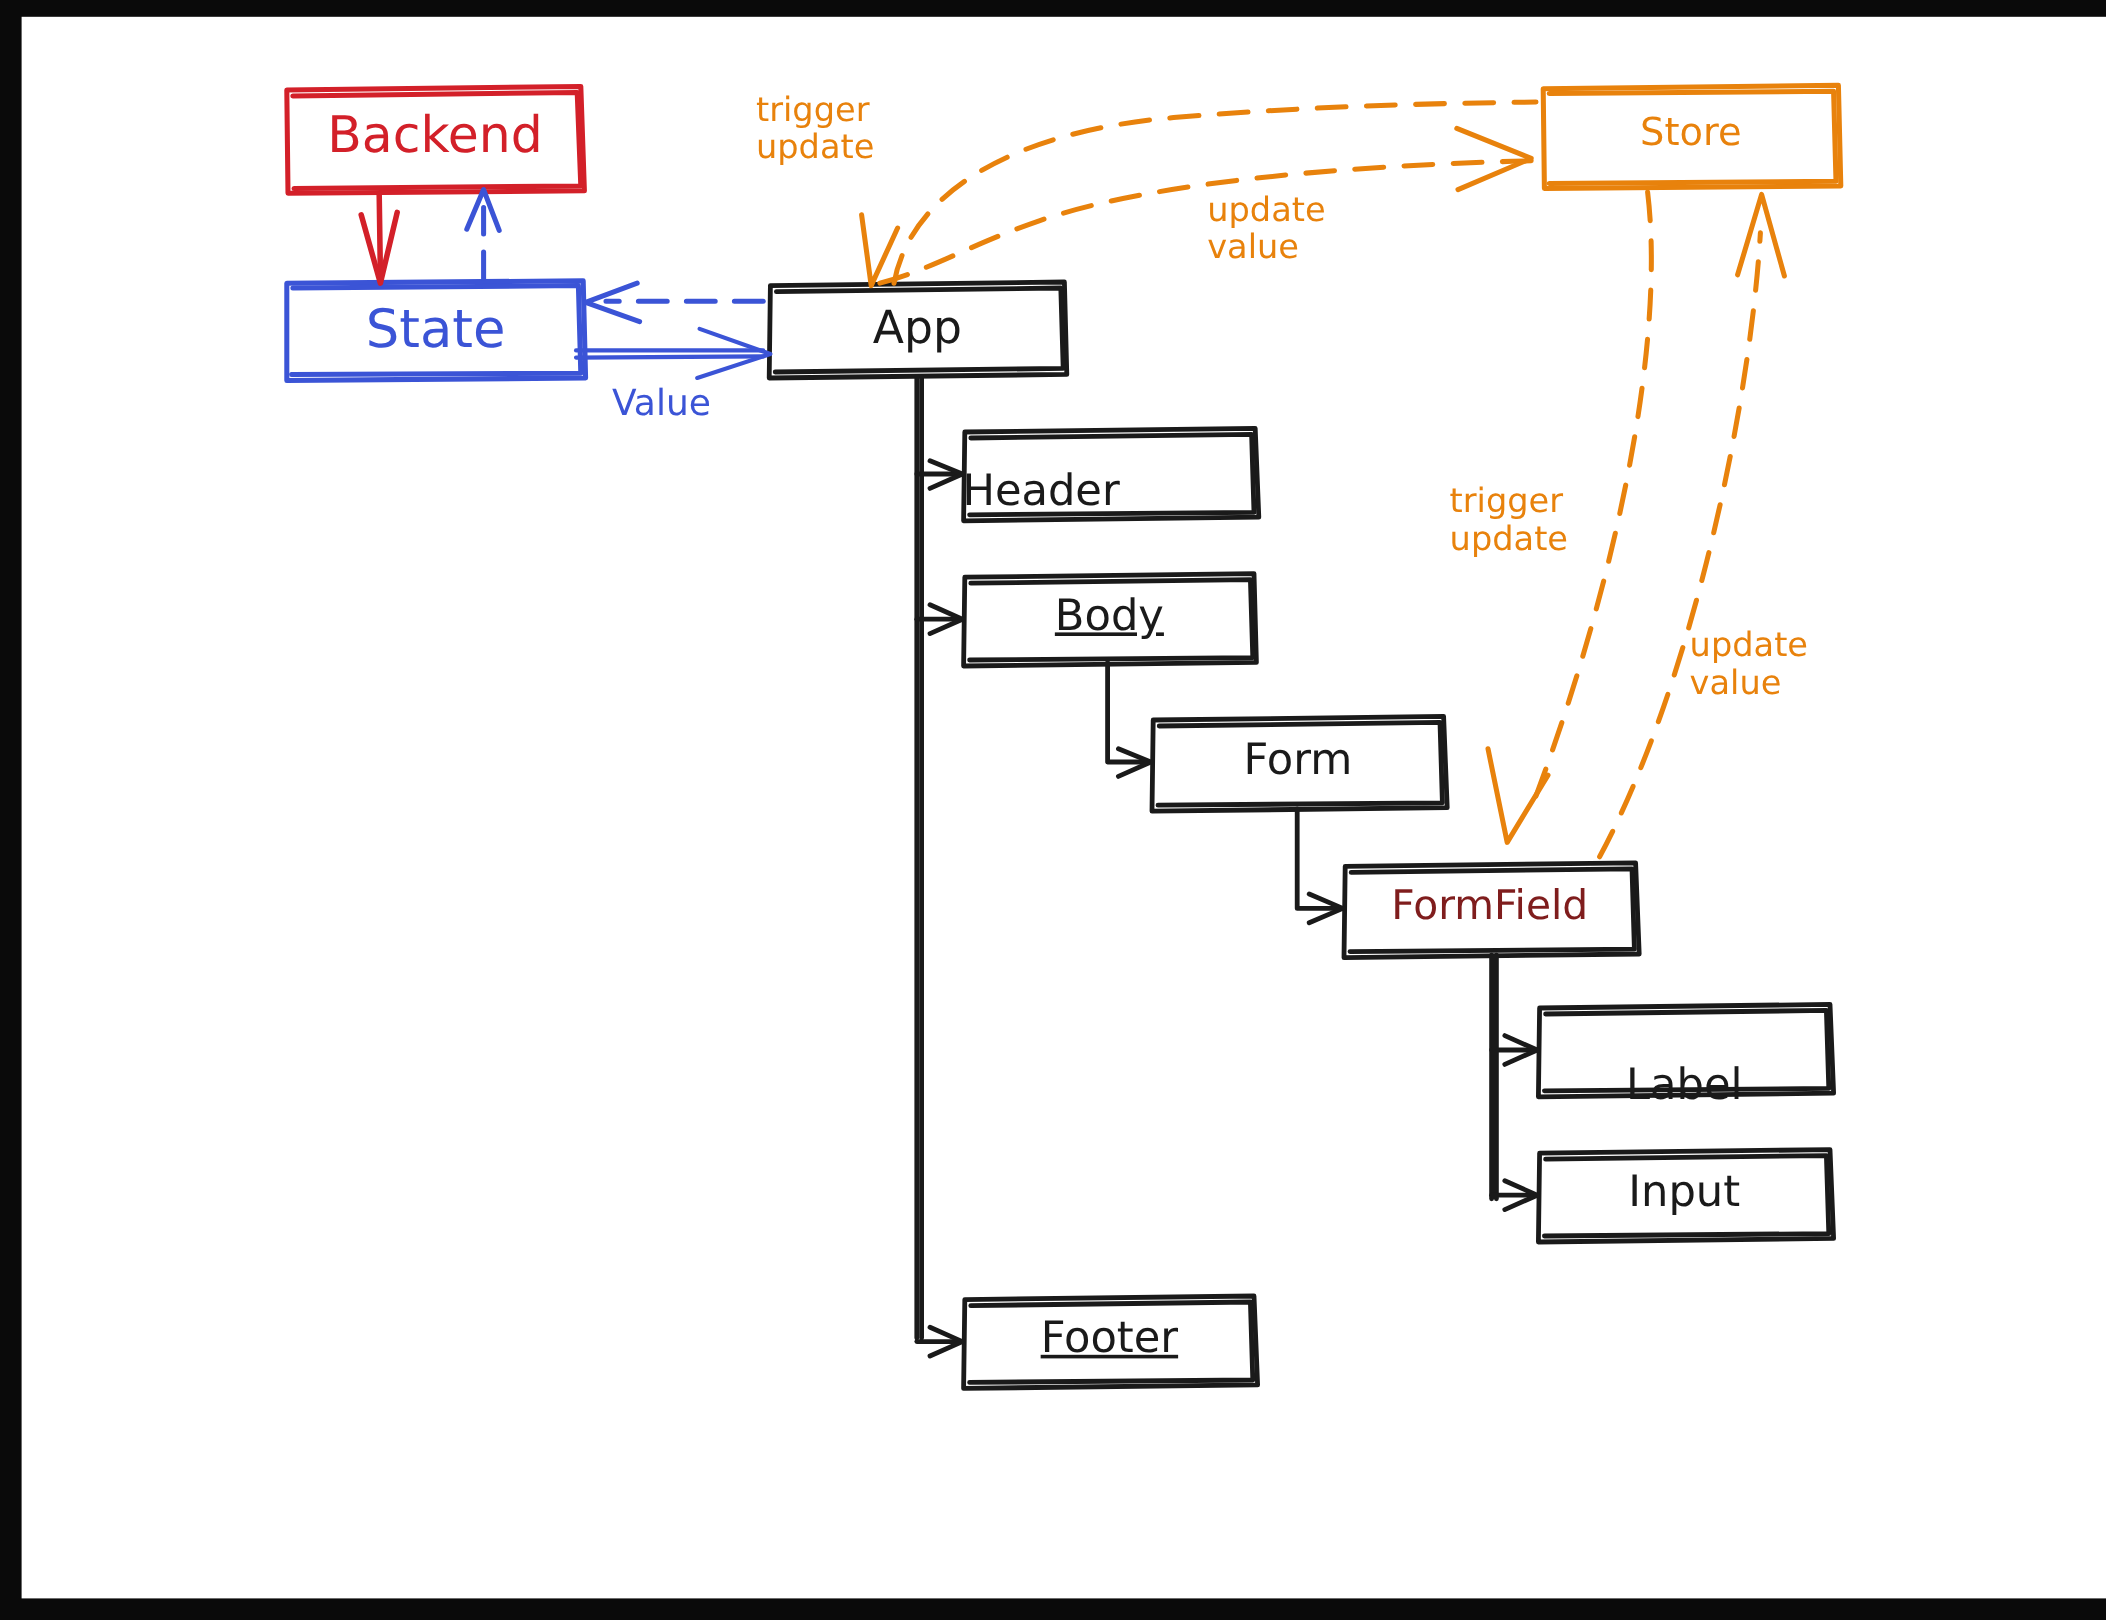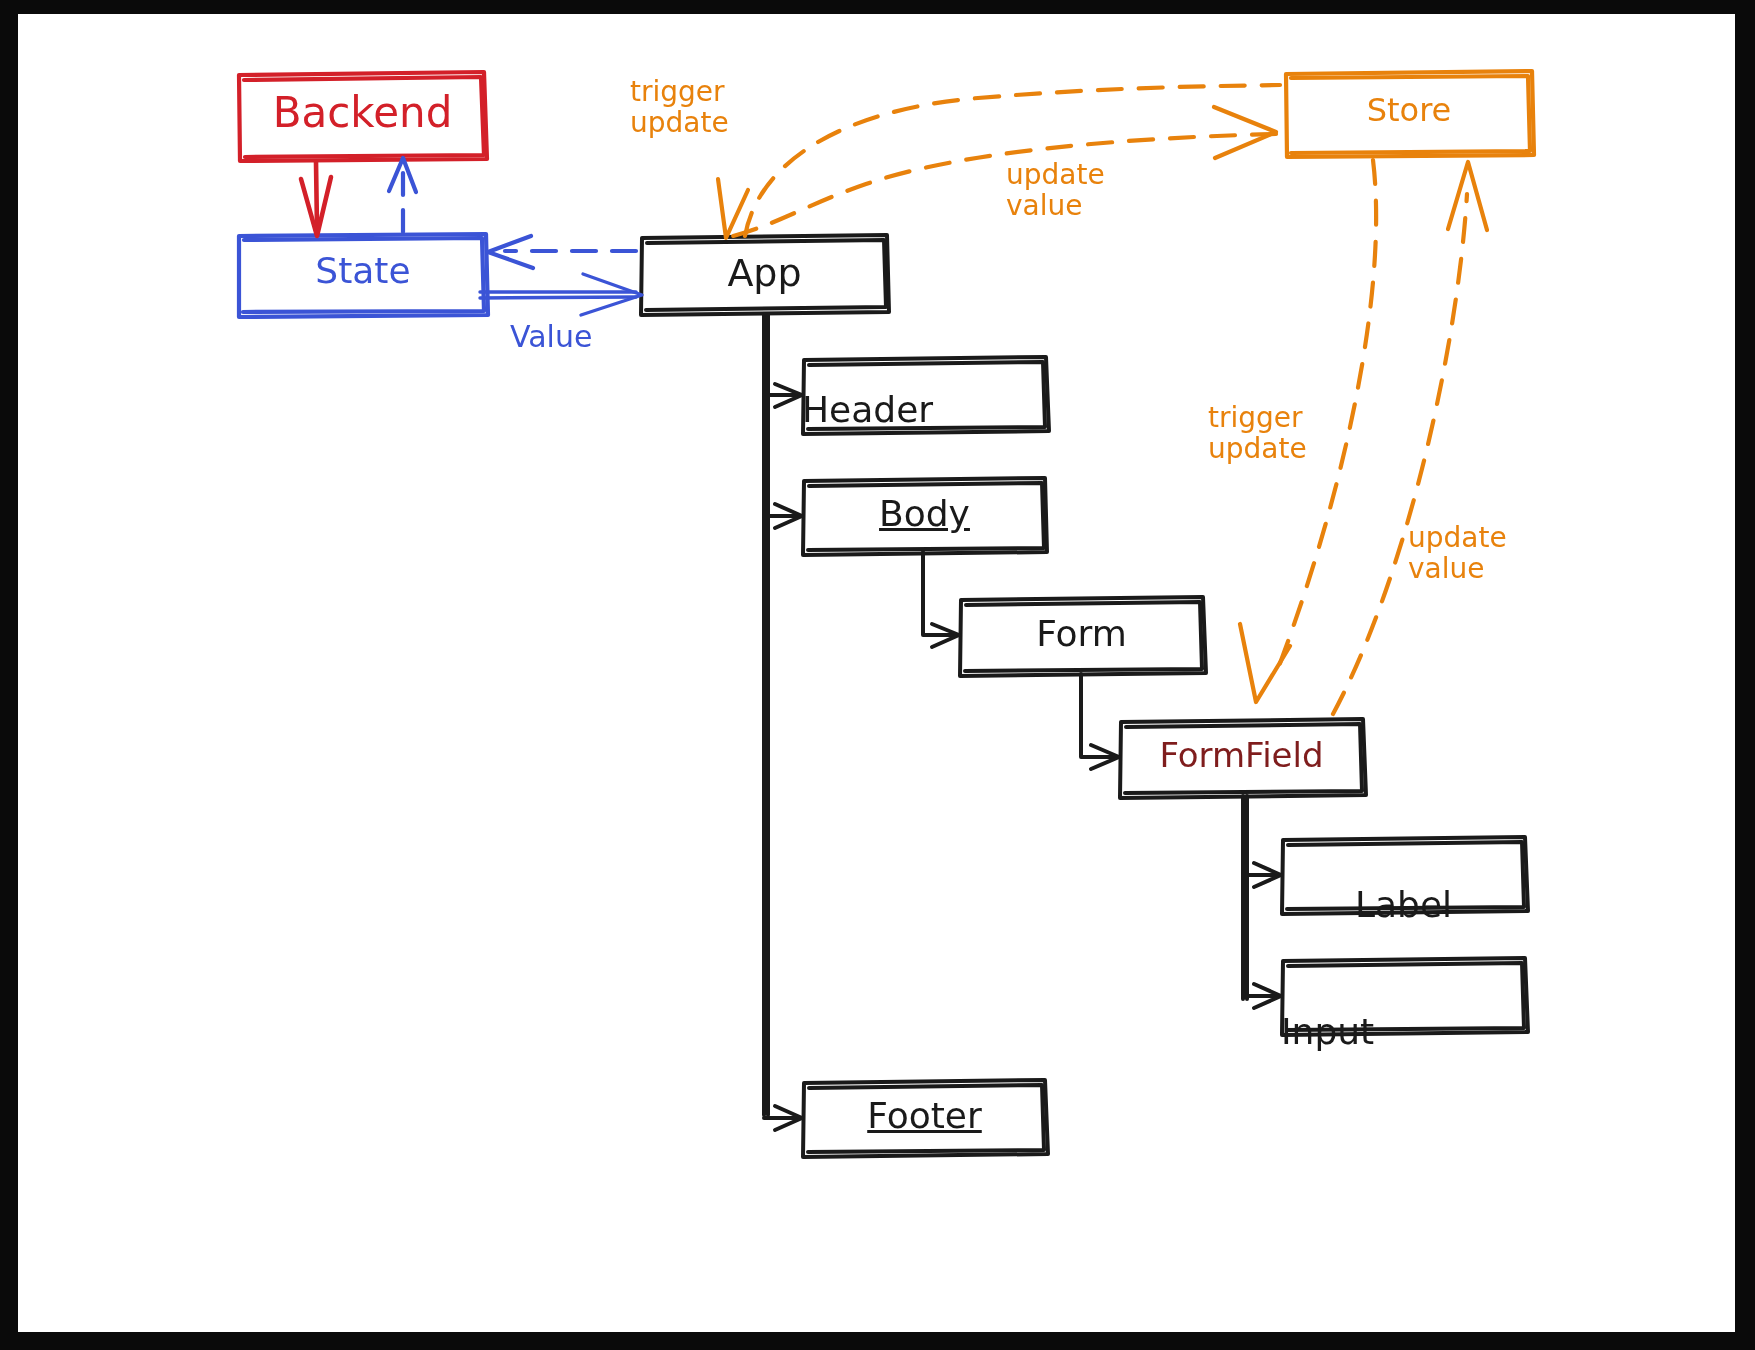--- a/index.html
+++ b/index.html
@@ -15,20 +15,21 @@
     overflow: hidden;
     font-family: "DejaVu Sans", sans-serif;
   }
   #canvas {
     position: absolute;
     left: 18px;
     top: 14px;
     width: 1717px;
     height: 1318px;
     background: #ffffff;
+    padding-left: 20px;
   }
   svg.layer {
     position: absolute;
     left: 0;
     top: 0;
     width: 1755px;
     height: 1350px;
     overflow: visible;
     pointer-events: none;
   }
@@ -174,37 +175,37 @@
         <path d="M1229 782 L1229 985"></path>
         <path d="M1225 861 L1259 861"></path>
         <path d="M1236 849 L1263 861 L1236 873"></path>
         <path d="M1225 982 L1259 982"></path>
         <path d="M1236 970 L1263 982 L1236 994"></path>
       </g>
     </svg>
 
     <div class="nodeLabel" style="left:219px; top:78px; width:251px; text-align:center; color:#d32029; font-size:42px;">Backend</div>
 
-    <div class="nodeLabel" style="left:219px; top:239px; width:252px; text-align:center; color:#3b54d6; font-size:36px;">State</div>
+    <div class="nodeLabel" style="left:219px; top:239px; width:252px; text-align:center; color:#3b54d6; font-size:44px;">State</div>
 
     <div class="nodeLabel" style="left:1266px; top:80px; width:250px; text-align:center; color:#e8820c; font-size:32px;">Store</div>
 
     <div class="nodeLabel" style="left:622px; top:240px; width:249px; text-align:center; color:#1a1a1a; font-size:38px;">App</div>
 
     <div class="nodeLabel" style="left:784px; top:378px; width:245px; text-align:left; color:#1a1a1a; font-size:36px;">Header</div>
 
     <div class="nodeLabel" style="left:784px; top:482px; width:245px; text-align:center; color:#1a1a1a; font-size:36px;text-decoration:underline;">Body</div>
 
     <div class="nodeLabel" style="left:941px; top:602px; width:245px; text-align:center; color:#1a1a1a; font-size:36px;">Form</div>
 
     <div class="nodeLabel" style="left:1101px; top:724px; width:245px; text-align:center; color:#7f1d1d; font-size:34px;">FormField</div>
 
     <div class="nodeLabel" style="left:1263px; top:841px; width:245px; text-align:center; color:#1a1a1a; font-size:36px;margin-top:32px;">Label</div>
 
-    <div class="nodeLabel" style="left:1263px; top:962px; width:245px; color:#1a1a1a; font-size:36px;margin-top:38px;">Input</div>
+    <div class="nodeLabel" style="left:1263px; top:962px; width:245px; text-align:center; color:#1a1a1a; font-size:36px;">Input</div>
 
     <div class="nodeLabel" style="left:784px; top:1084px; width:245px; text-align:center; color:#1a1a1a; font-size:36px;text-decoration:underline;">Footer</div>
 
     <div class="edgeLabel" style="left: 612px; top: 62px; color: rgb(232, 130, 12); font-size: 28px; white-space: pre;">trigger
 update</div>
 
     <div class="edgeLabel" style="left: 988px; top: 145px; color: rgb(232, 130, 12); font-size: 28px; white-space: pre;">update
 value</div>
 
     <div class="edgeLabel" style="left: 1190px; top: 388px; color: rgb(232, 130, 12); font-size: 28px; white-space: pre;">trigger

